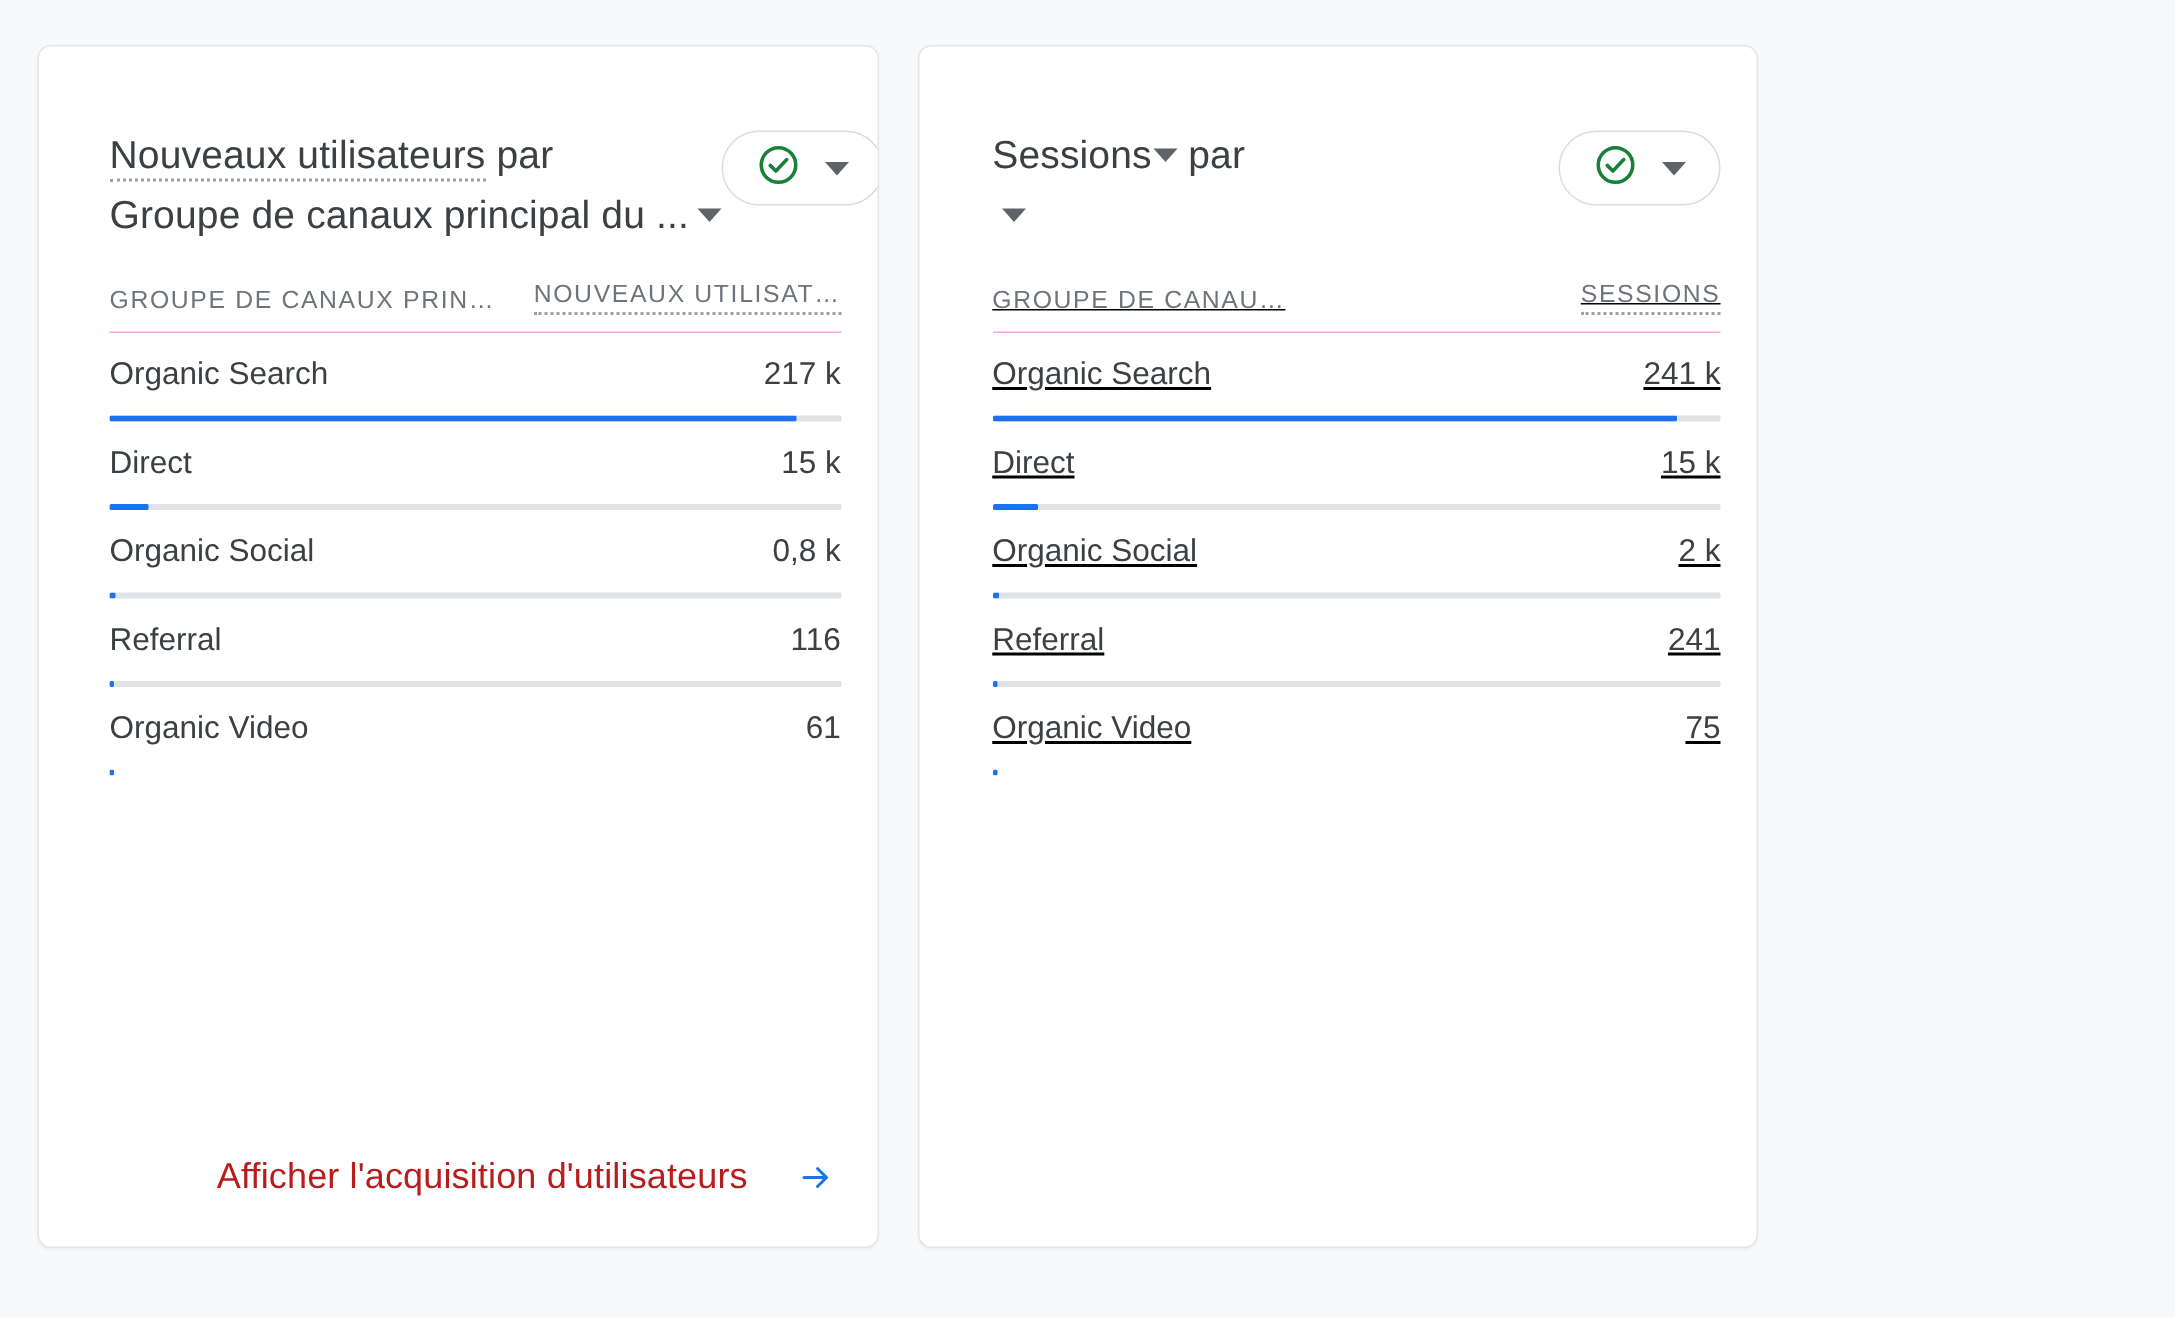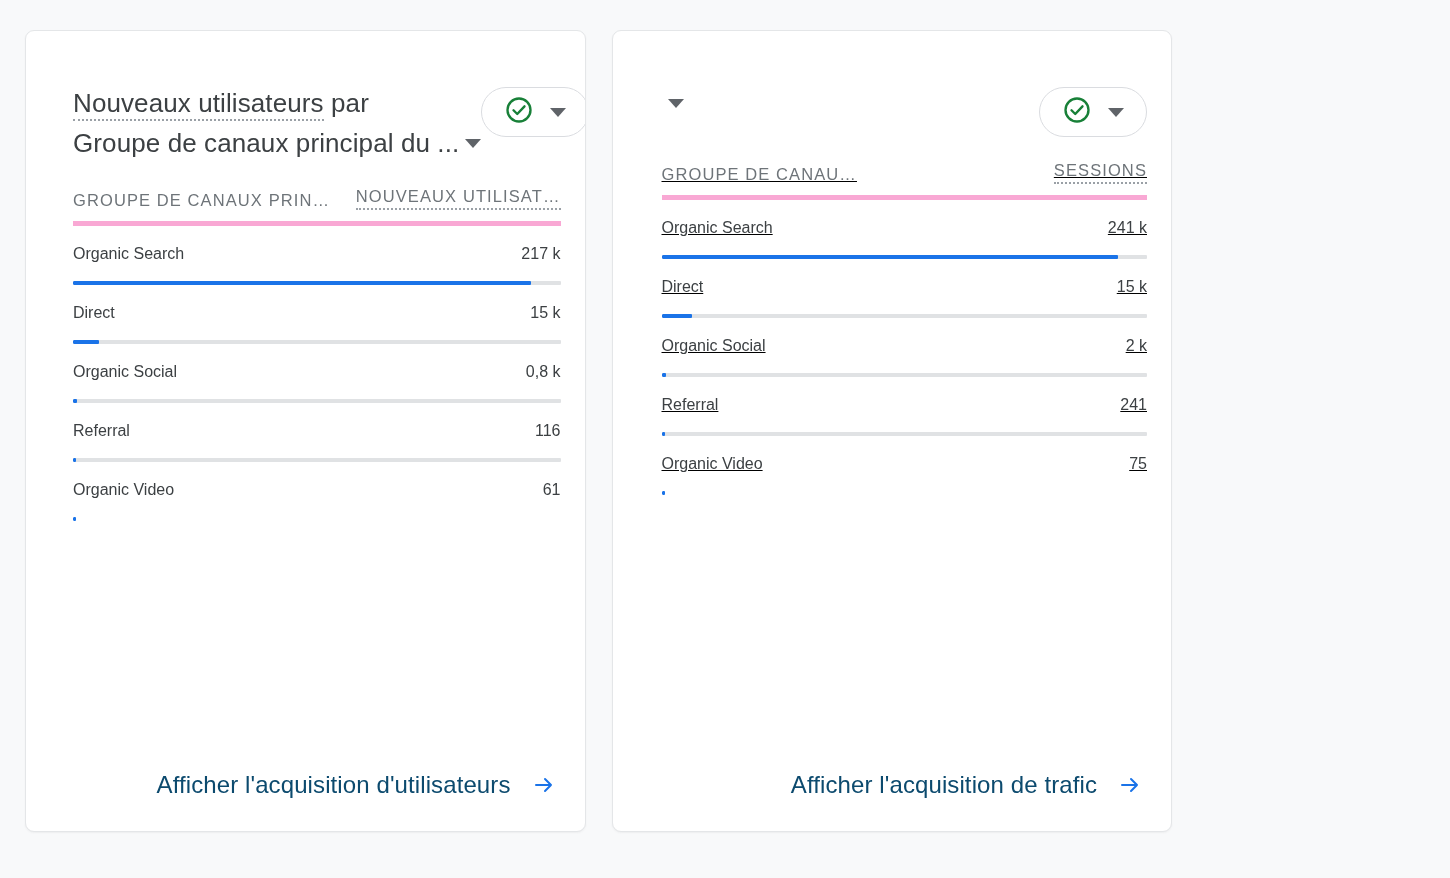--- a/index.html
+++ b/index.html
@@ -96,37 +96,37 @@
 
   .thead {
     display: flex;
     justify-content: space-between;
     align-items: flex-end;
     font-size: 16.5px;
     letter-spacing: 1.1px;
     color: #6e7479;
     font-weight: 400;
     padding-bottom: 11px;
-    border-bottom: 5px solid #f9a8d4;
+    border-bottom: 1px solid #f9a8d4;
     text-transform: uppercase;
   }
   .th-dim { white-space: nowrap; }
   .th-metric {
     white-space: nowrap;
     border-bottom: 2px dotted #9aa0a6;
     padding-bottom: 2px;
     cursor: pointer;
   }
 
   .row { position: relative; padding-top: 14px; }
   .row-inner {
     display: flex;
     justify-content: space-between;
     align-items: baseline;
-    font-size: 16px;
+    font-size: 21px;
     color: #3c4043;
     line-height: 28px;
     padding-bottom: 13px;
   }
   .row-label { white-space: nowrap; }
   .row-value { white-space: nowrap; }
   .bar-track {
     height: 4px;
     background: #e0e2e4;
     border-radius: 1px;
@@ -144,22 +144,22 @@
 
   .card-foot {
     margin-top: auto;
     display: flex;
     justify-content: flex-end;
     padding: 0 26px 32px 26px;
   }
   .foot-link {
     display: inline-flex;
     align-items: center;
-    gap: 18px;
-    color: #0c4a6e;
+    gap: 30px;
+    color: #b91c1c;
     font-size: 24px;
     text-decoration: none;
     cursor: pointer;
     letter-spacing: 0.1px;
   }
   .arrow-icon { display: inline-flex; align-items: center; }
 </style>
 </head>
 <body>
 
@@ -249,20 +249,23 @@
           </svg>
         </span>
       </a>
     </div>
   </div>
 
   <div class="card right">
     <div class="card-head">
       <div class="title-block">
         <span class="title-line">
+          <span class="metric-plain">Sessions</span><span class="caret tight"></span><span> par</span>
+        </span>
+        <span class="title-line">
           <span class="caret"></span>
         </span>
       </div>
       <div class="pill-btn">
         <span>
           <svg width="30" height="30" viewBox="0 0 24 24">
             <circle cx="12" cy="12" r="9.2" fill="none" stroke="#188038" stroke-width="1.9"></circle>
             <path d="M7.6 12.2 L10.6 15.2 L16.4 9.1" fill="none" stroke="#188038" stroke-width="1.9" stroke-linecap="round" stroke-linejoin="round"></path>
           </svg>
         </span>
@@ -317,25 +320,15 @@
             <span class="row-label">Organic Video</span>
             <span class="row-value">75</span>
           </div>
           <div class="bar-track empty">
             <div class="bar-fill" style="width:0.3%"></div>
           </div>
         </div>
       </div>
     </div>
 
-    <div class="card-foot">
-      <a class="foot-link" href="#">
-        <span>Afficher l'acquisition de trafic</span>
-        <span class="arrow-icon">
-          <svg width="30" height="24" viewBox="0 0 24 24">
-            <path d="M4 12h15M13 6l6 6-6 6" fill="none" stroke="#1a73e8" stroke-width="2" stroke-linecap="round" stroke-linejoin="round"></path>
-          </svg>
-        </span>
-      </a>
-    </div>
   </div>
 
 </div>
 
 </body></html>

